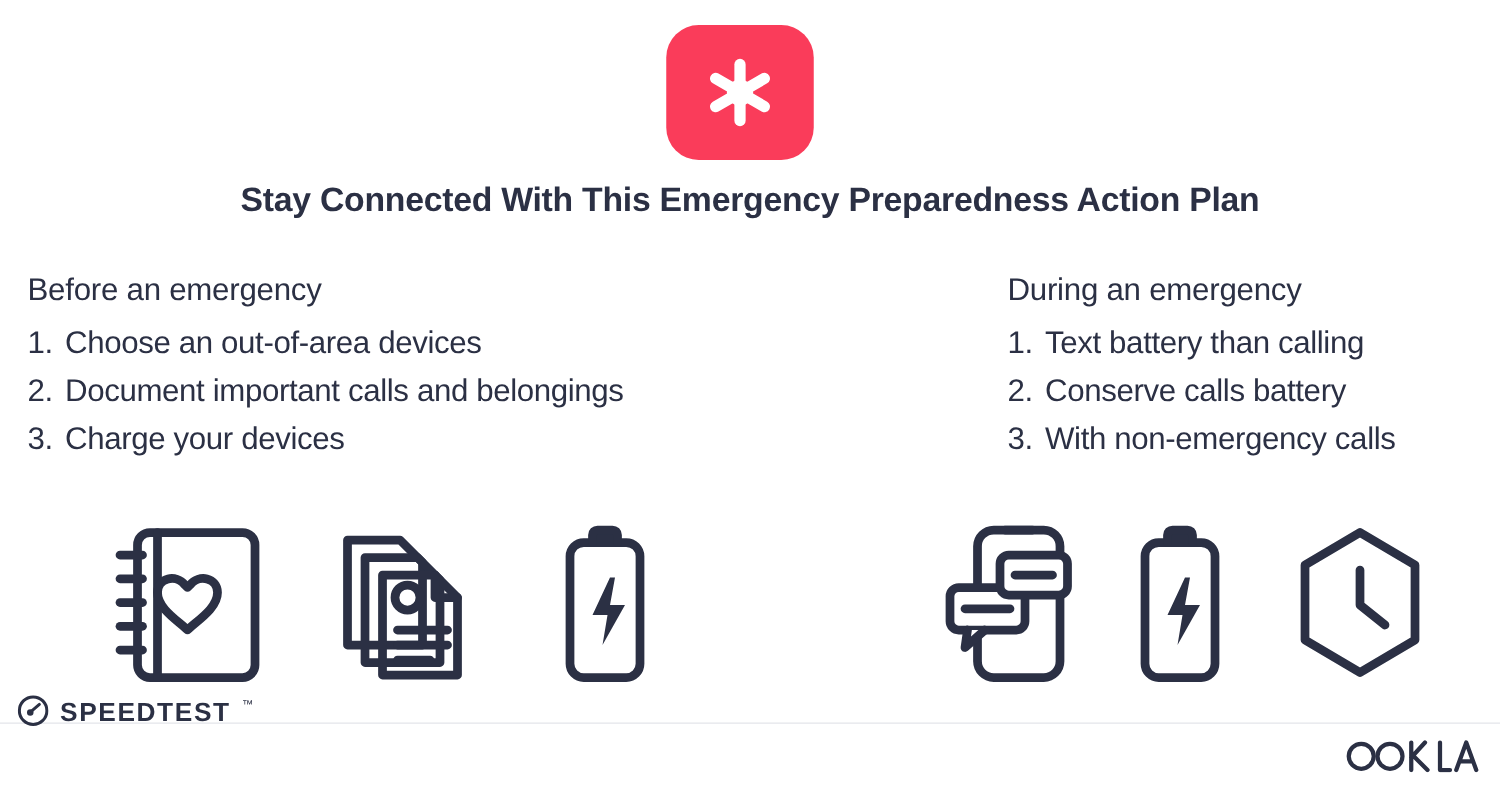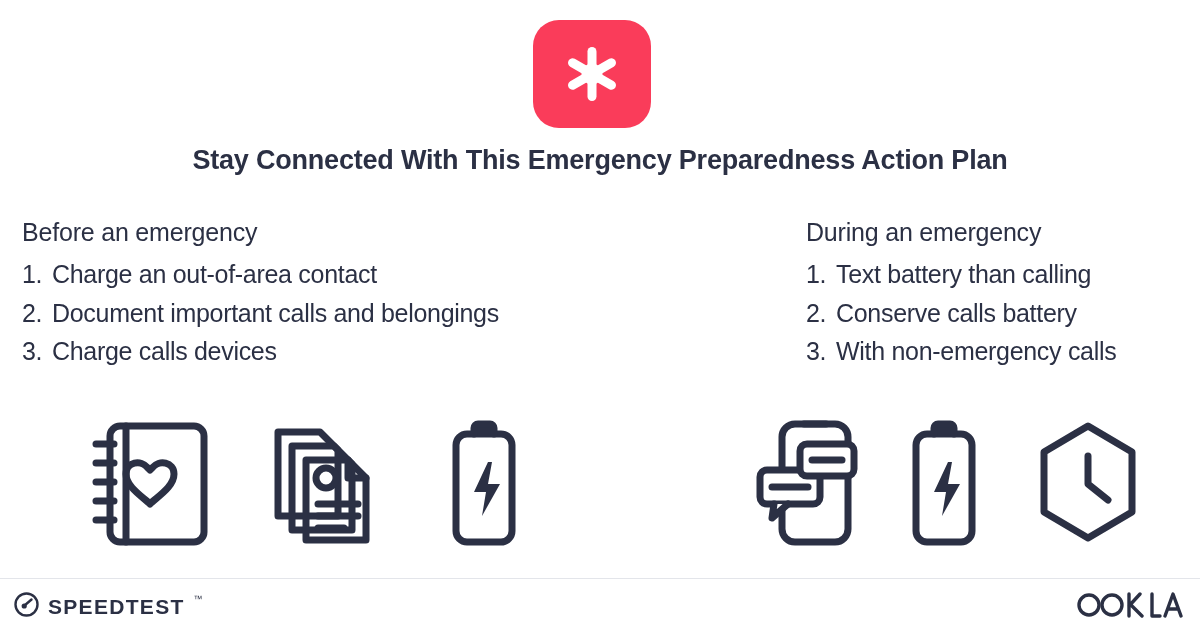--- a/index.html
+++ b/index.html
@@ -99,21 +99,21 @@
     position: absolute;
     left: 0;
     top: 578px;
     width: 1200px;
     height: 1px;
     background: #e3e5ea;
   }
   .speedtest {
     position: absolute;
     left: 14px;
-    top: 592px;
+    top: 556px;
     display: flex;
     align-items: center;
     gap: 9px;
     justify-content: space-between;
   }
   .speedtest .wordmark {
     font-size: 21px;
     font-weight: bold;
     letter-spacing: 1.3px;
     color: #2b3044;
@@ -150,29 +150,29 @@
     </span>
   </div>
 
   <div class="headline">Stay Connected With This Emergency Preparedness Action Plan</div>
 
   <div class="col col-left">
     <div class="col-title">Before an emergency</div>
     <ol class="items">
       <li>
         <span class="num">1.</span>
-        <span class="txt">Charge an out-of-area contact</span>
+        <span class="txt">Choose an out-of-area devices</span>
       </li>
       <li>
         <span class="num">2.</span>
         <span class="txt">Document important calls and belongings</span>
       </li>
       <li>
         <span class="num">3.</span>
-        <span class="txt">Charge calls devices</span>
+        <span class="txt">Charge your devices</span>
       </li>
     </ol>
   </div>
 
   <div class="col col-right">
     <div class="col-title">During an emergency</div>
     <ol class="items">
       <li>
         <span class="num">1.</span>
         <span class="txt">Text battery than calling</span>

